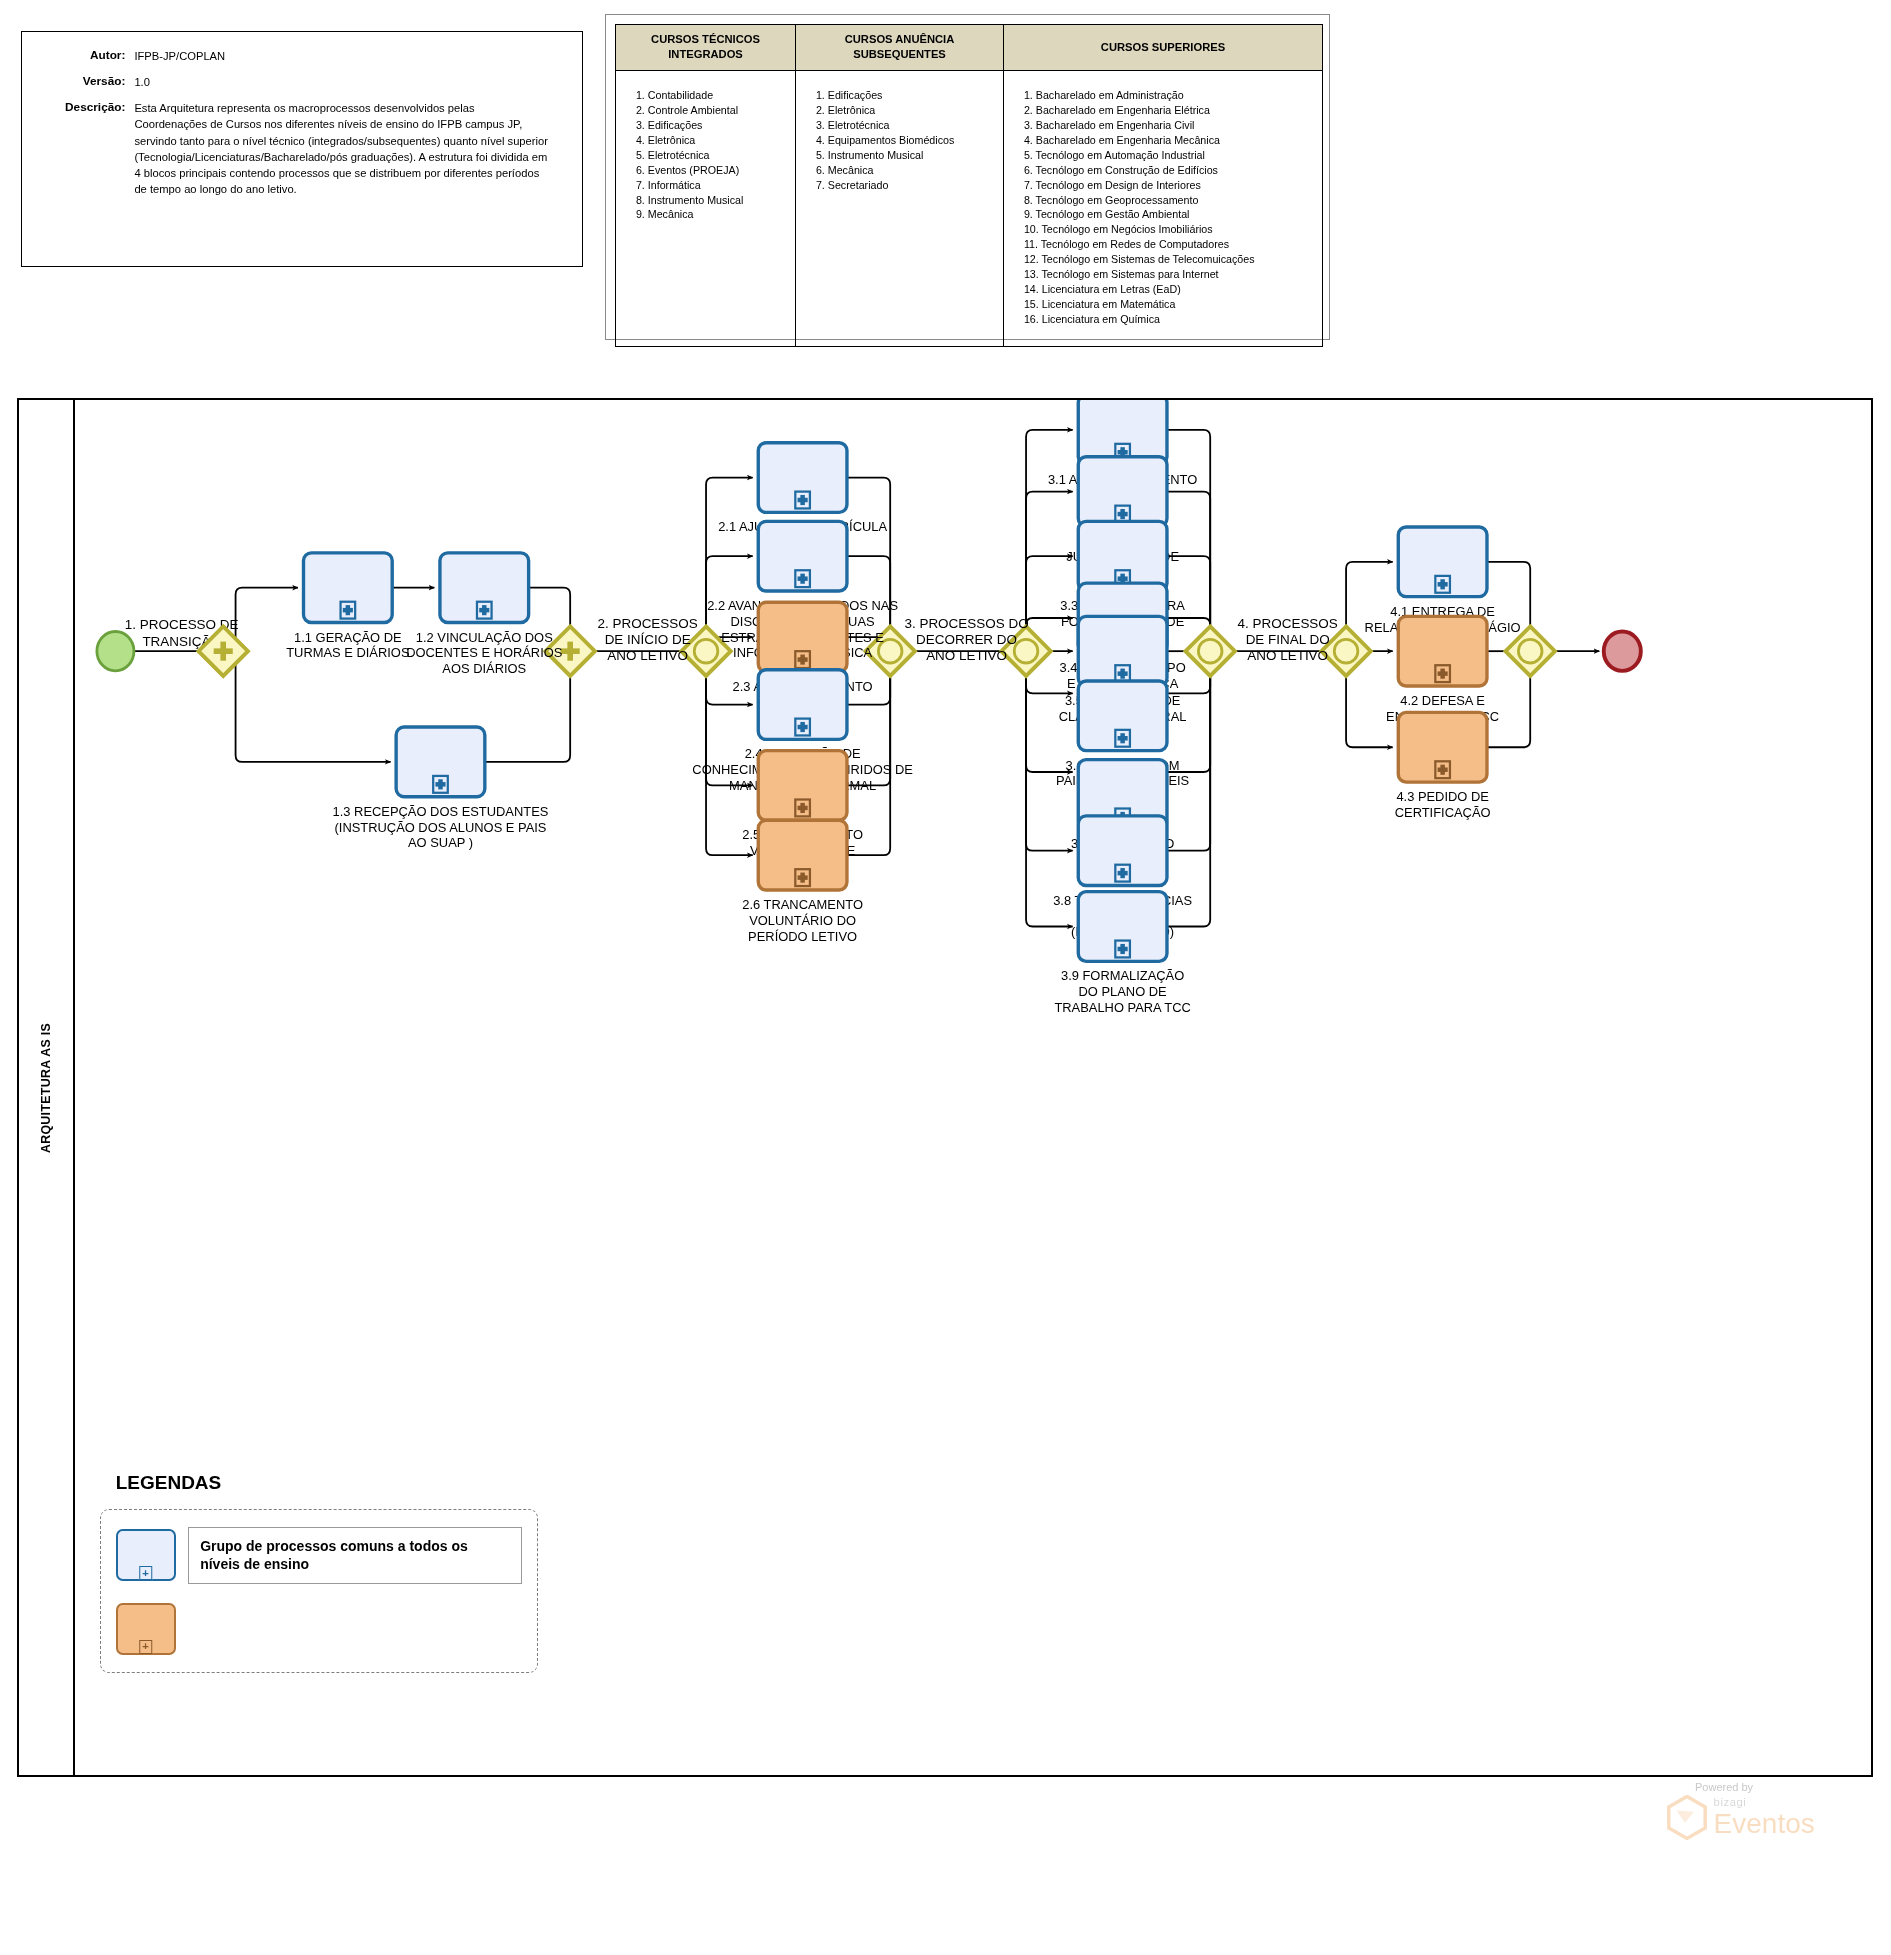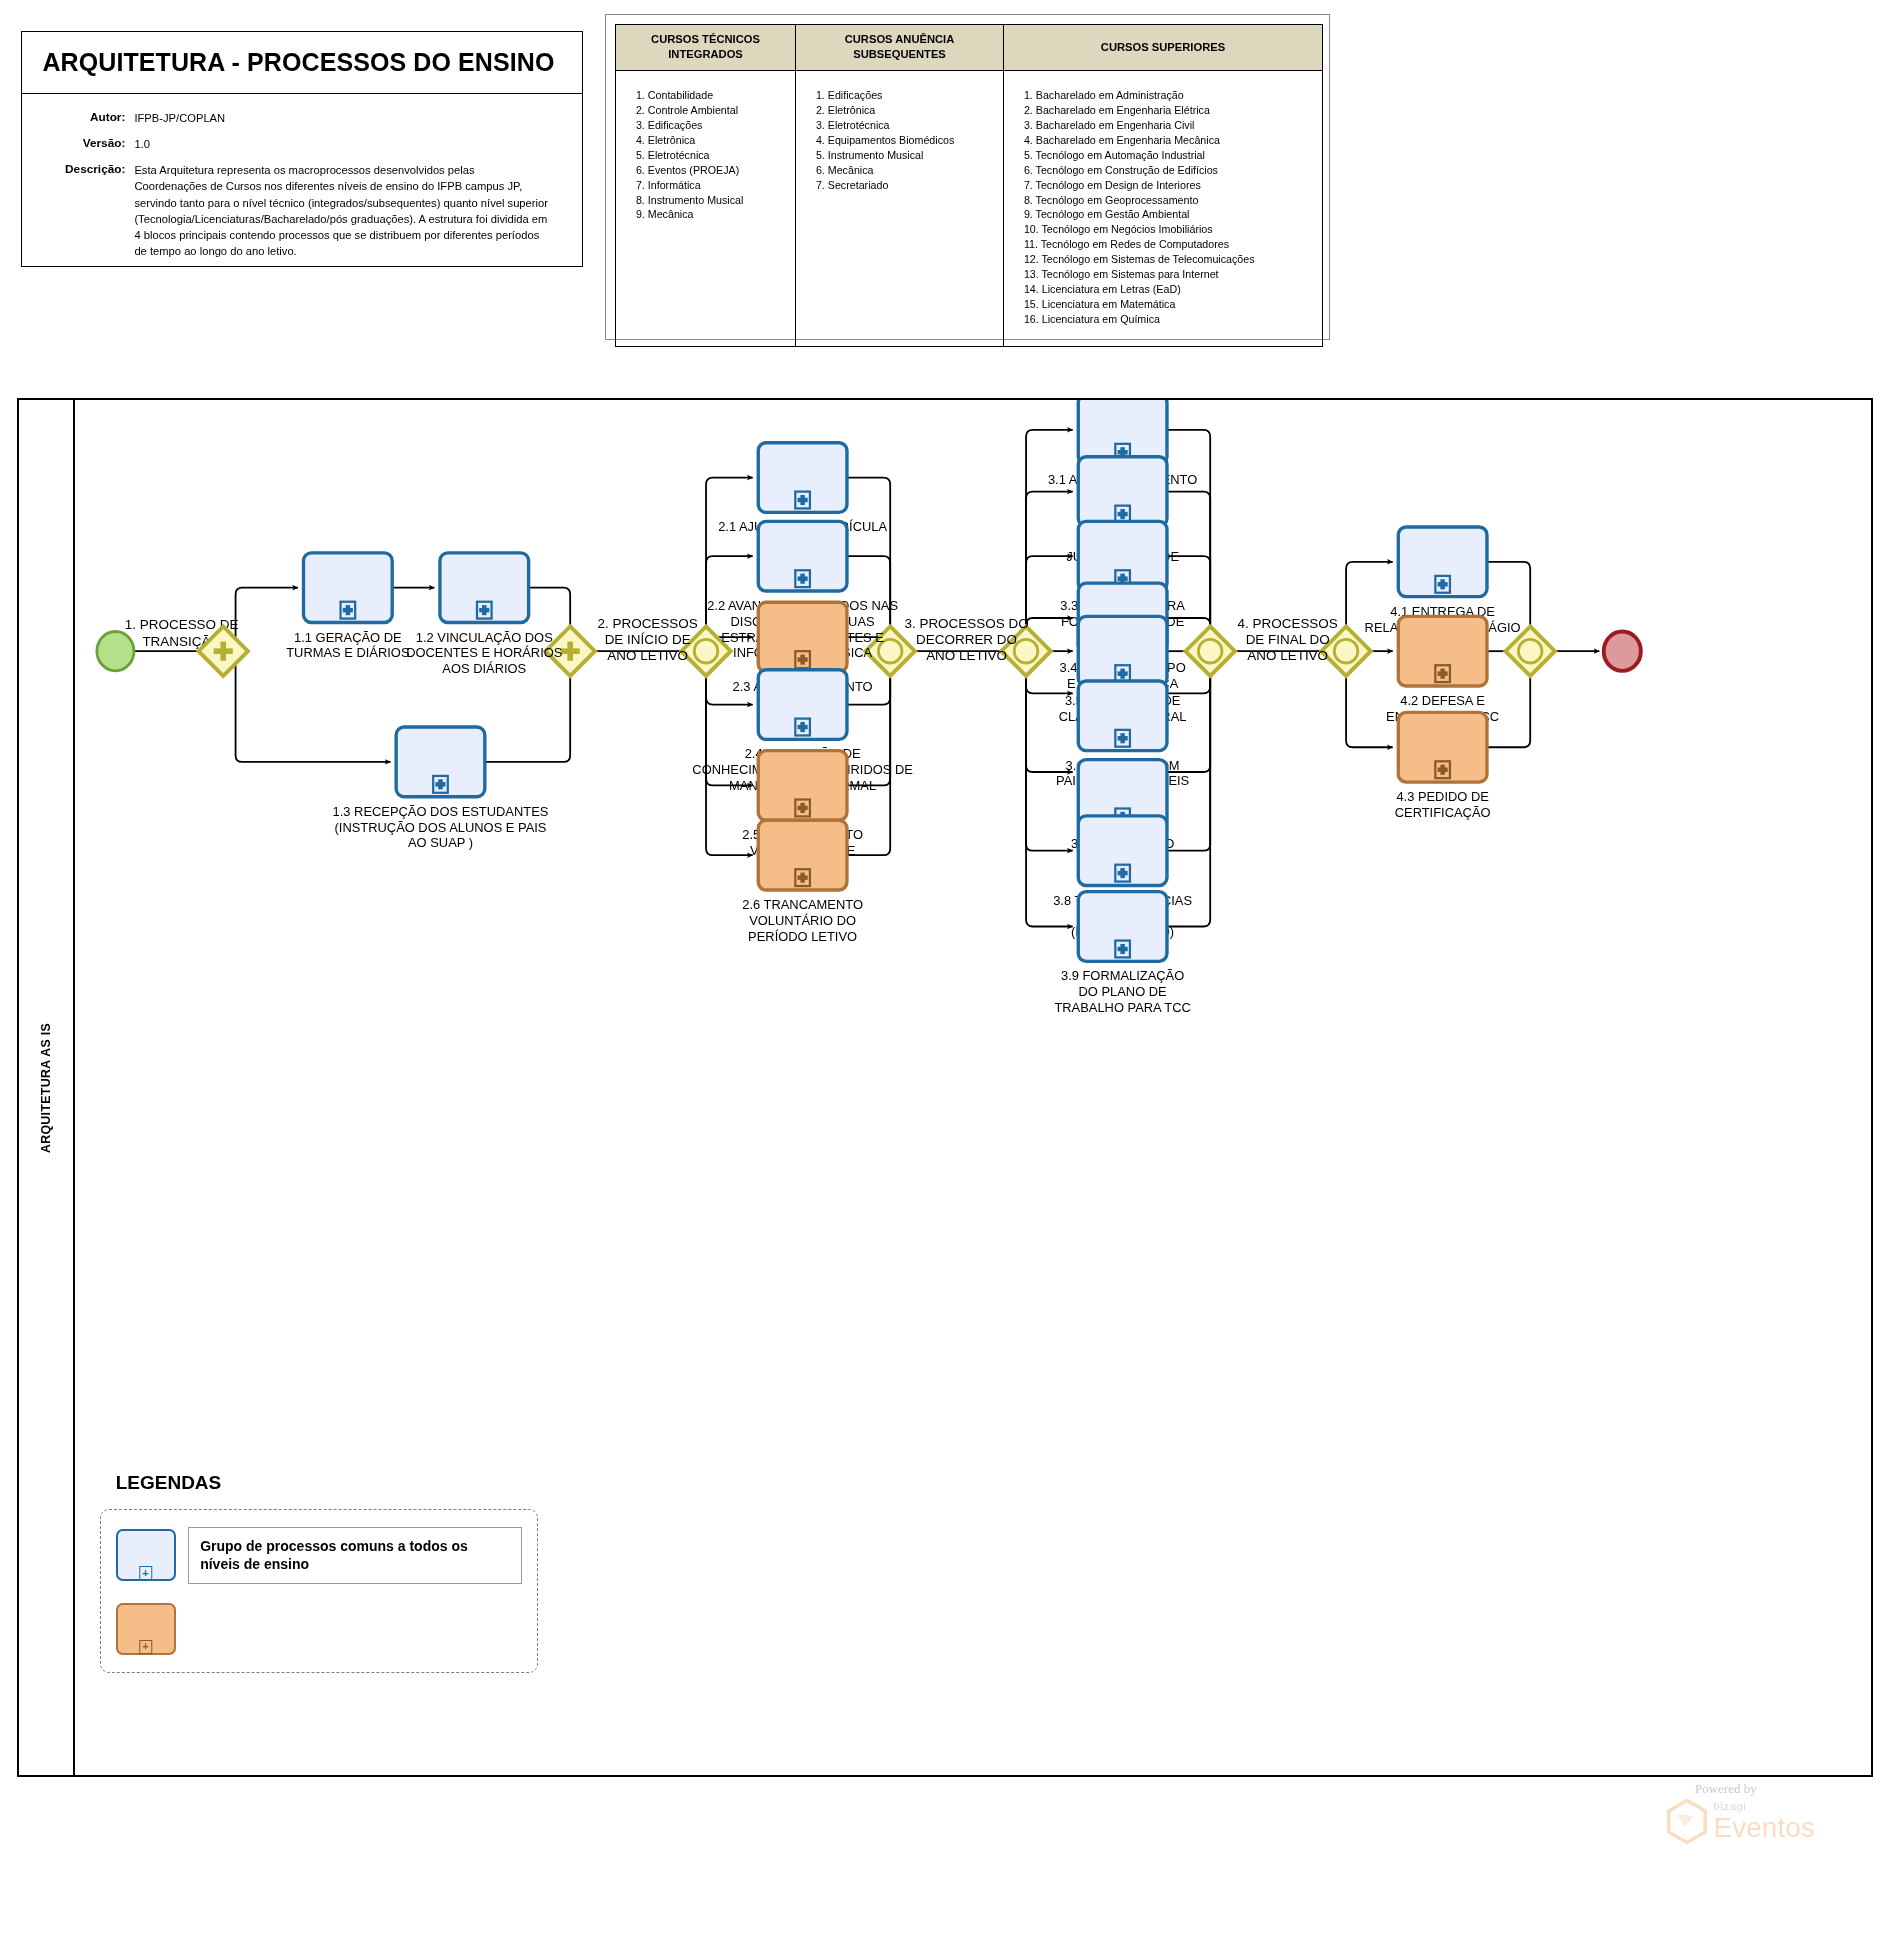--- a/index.html
+++ b/index.html
@@ -56,33 +56,30 @@
                          display:flex;align-items:center;justify-content:center;
                          font-size:11.2px;line-height:1;font-weight:bold;}
   .legend-swatch.blue .marker{border:1.7px solid #1f6aa0;color:#1f6aa0;background:#e8eefc;}
   .legend-swatch.orange .marker{border:1.7px solid #8a5a2b;color:#8a5a2b;background:#f5bd87;}
   .legend-text{flex:1;margin-left:12.4px;border:1.1px solid #9a9a9a;padding:9px 11.2px;min-height:48px;
                display:flex;align-items:center;font-size:14px;font-weight:bold;line-height:1.34;
                box-sizing:border-box;}
 
   
   #watermark{position:absolute;left:1666px;top:1781px;width:191px;height:84px;opacity:.55;}
-  #wm-powered{font-size:13px;color:#9a9a9a;margin:0 0 2.2px 29px;font-family:Liberation Serif, serif;}
+  #wm-powered{font-size:11px;color:#9a9a9a;margin:0 0 2.2px 29px;}
   #wm-row{display:flex;align-items:center;}
   #wm-logo{flex:0 0 42px;margin-right:5.6px;}
   #wm-brand{font-size:11.2px;color:#b9b9b9;line-height:1;margin-bottom:1.1px;letter-spacing:0.6px;}
   #wm-product{font-size:28px;color:#f5c28f;line-height:1;}
 </style>
 </head>
 <body>
 
 <div id="header-card">
-  <div id="header-title-bar">
-    <div id="header-title">ARQUITETURA - PROCESSOS DO ENSINO</div>
-  </div>
   <div id="header-meta">
     <div class="meta-row">
       <div class="meta-label">Autor:</div>
       <div class="meta-value">IFPB-JP/COPLAN</div>
     </div>
     <div class="meta-row">
       <div class="meta-label">Versão:</div>
       <div class="meta-value">1.0</div>
     </div>
     <div class="meta-row">

